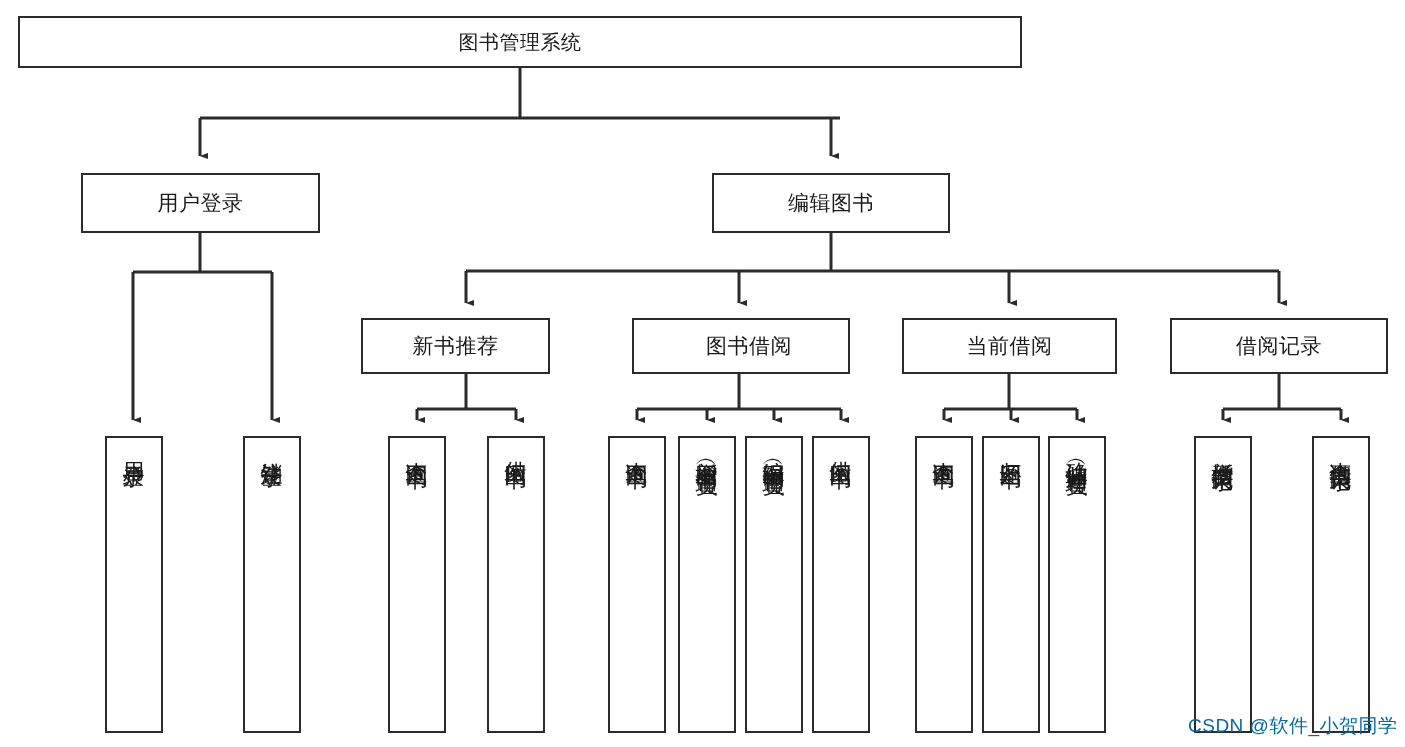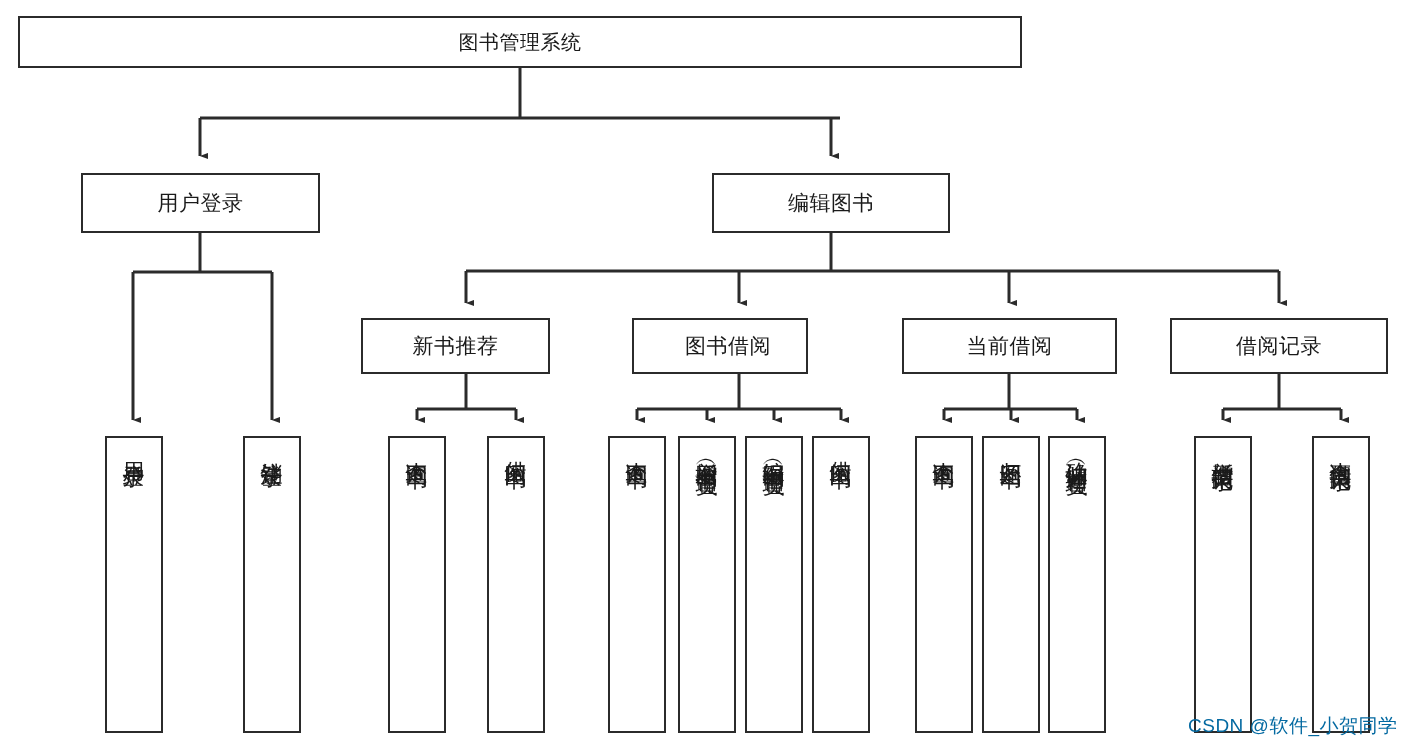--- a/index.html
+++ b/index.html
@@ -141,21 +141,21 @@
   <div class="node horiz" style="left:81px; top:173px; width:239px; height:60px;">
     <span class="node-label">用户登录</span>
   </div>
   <div class="node horiz" style="left:712px; top:173px; width:238px; height:60px;">
     <span class="node-label">编辑图书</span>
   </div>
 
   <div class="node horiz" style="left:361px; top:318px; width:189px; height:56px;">
     <span class="node-label">新书推荐</span>
   </div>
-  <div class="node horiz" style="left:632px; top:318px; width:176px; height:56px;padding-left:16px;">
+  <div class="node horiz" style="left:632px; top:318px; width:218px; height:56px;padding-left:16px;">
     <span class="node-label">图书借阅</span>
   </div>
   <div class="node horiz" style="left:1170px; top:318px; width:218px; height:56px;">
     <span class="node-label">借阅记录</span>
   </div>
   <div class="node horiz" style="left:902px; top:318px; width:215px; height:56px;">
     <span class="node-label">当前借阅</span>
   </div>
 
   <div class="node vert" style="left:105px; top:436px; width:58px; height:297px;">

